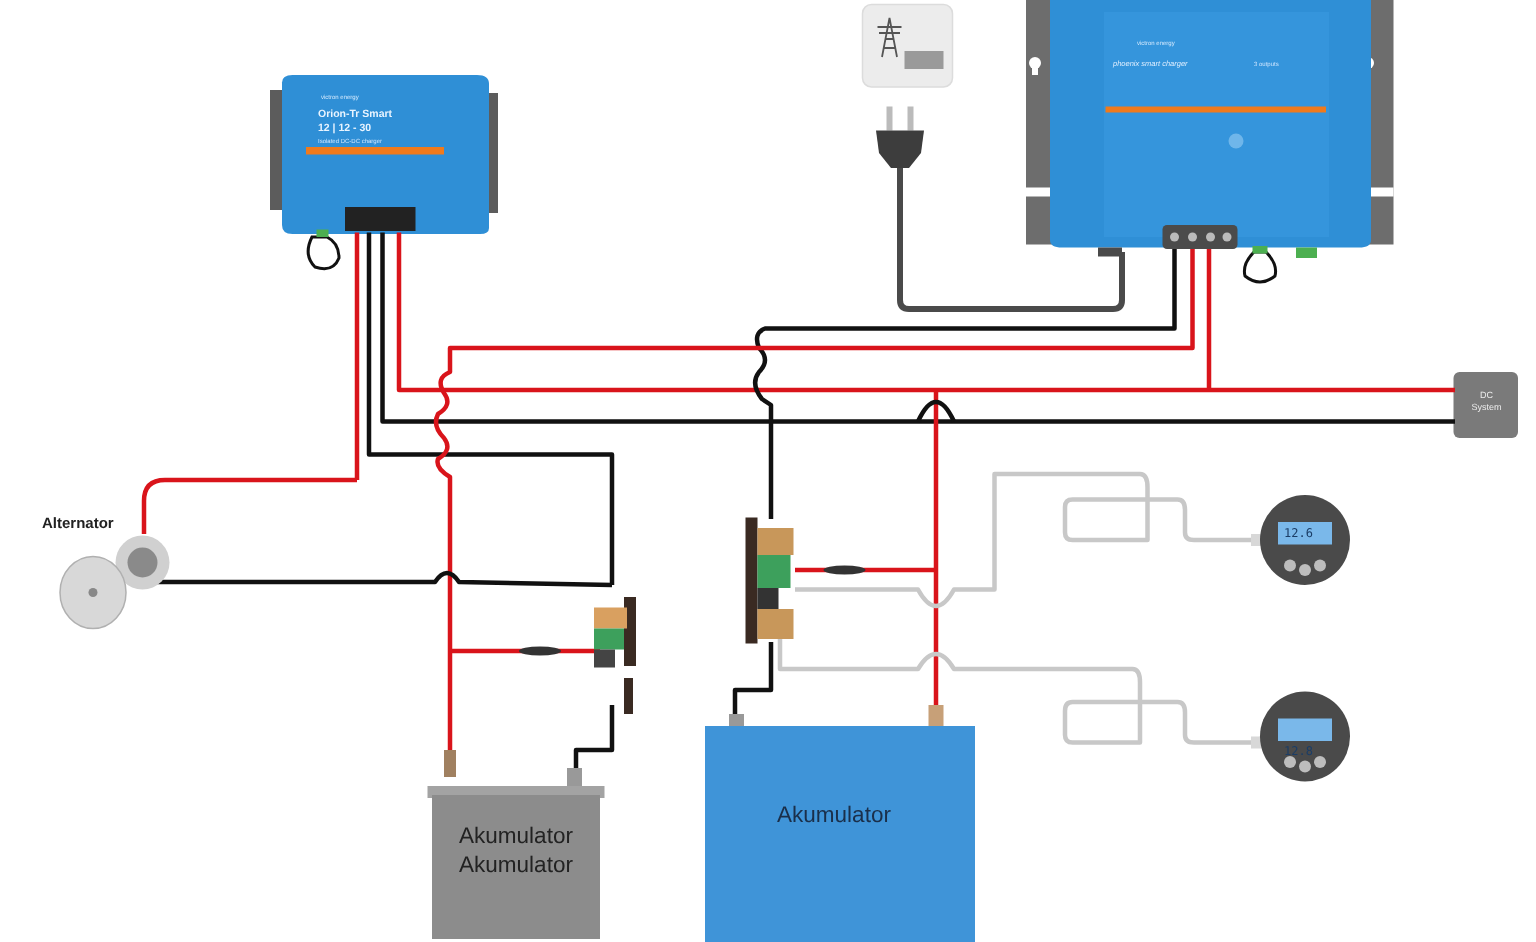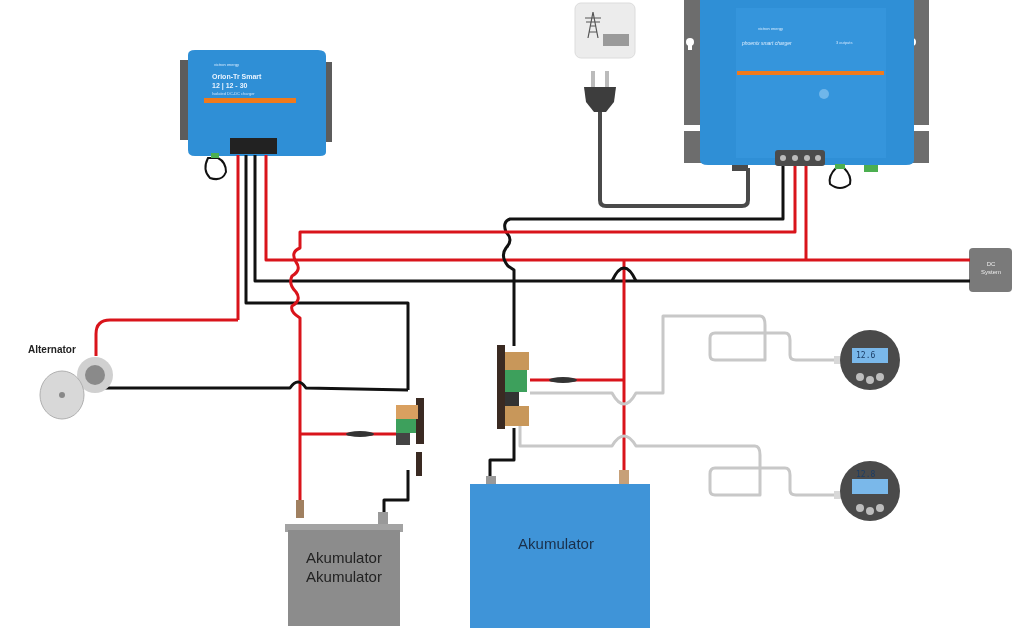--- a/index.html
+++ b/index.html
@@ -176,13 +176,13 @@
 <div class="lbl bat-label bat-start">
   <div>Akumulator</div>
   <div>Akumulator</div>
 </div>
 
 <div class="lbl bat-label bat-house">
   <div>Akumulator</div>
 </div>
 
 <div class="lbl" style="left:856px;top:351px;font-size:8px;color:#1b3d66;font-family:'DejaVu Sans Mono',monospace;">12.6</div>
-<div class="lbl" style="left:856px;top:470px;font-size:8px;color:#1b3d66;font-family:'DejaVu Sans Mono',monospace;">12.8</div>
+<div class="lbl" style="left:856px;top:496px;font-size:8px;color:#1b3d66;font-family:'DejaVu Sans Mono',monospace;">12.8</div>
 
 </body></html>

